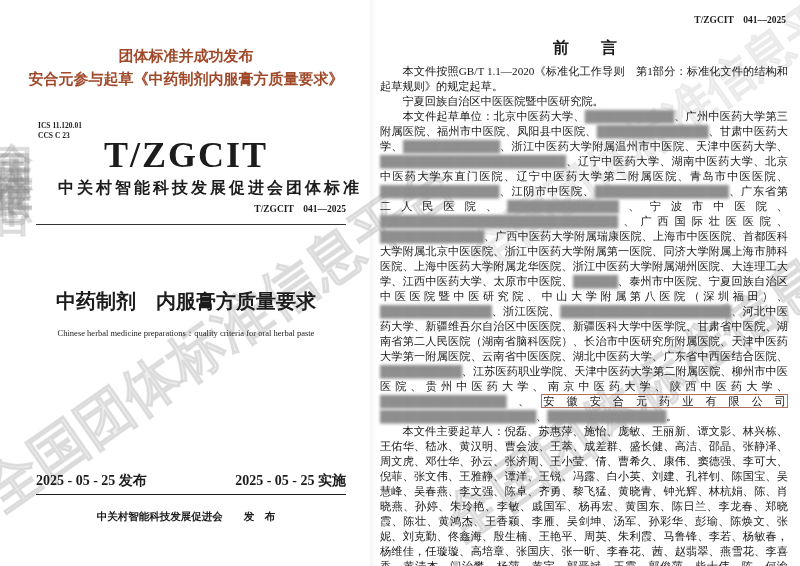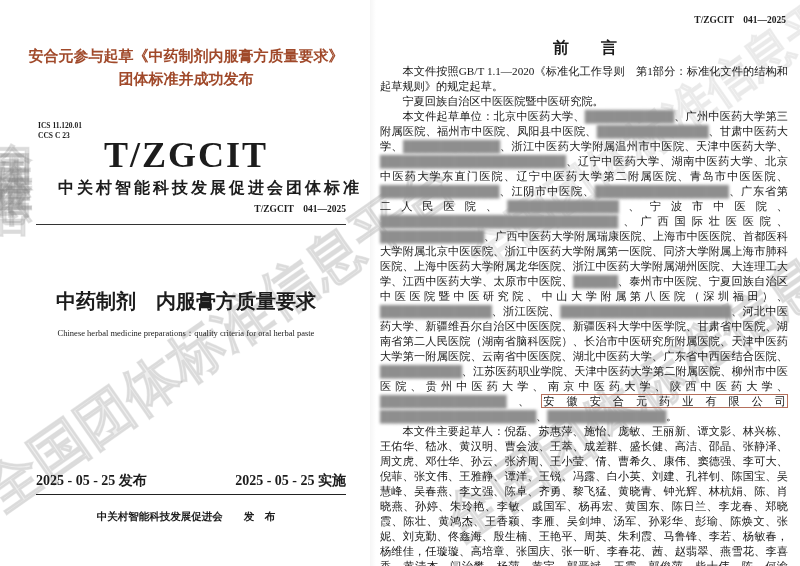--- a/index.html
+++ b/index.html
@@ -55,22 +55,22 @@
 
   <div class="wm wm1">全国团体标准信息平台</div>
   <div class="wm wm2">全国团体标准信息平台</div>
   <div class="wm wm3">全国团体标准信息平台</div>
   <div class="wm wm4">全国团体标准信息平台</div>
   <div class="pageshadow"></div>
 
   <div id="cover">
 
     <div class="banner">
+      <div>团体标准并成功发布</div>
       <div>安合元参与起草《中药制剂内服膏方质量要求》</div>
-      <div>团体标准并成功发布</div>
     </div>
 
     <div class="ics">
       <div>ICS 11.120.01</div>
       <div>CCS C 23</div>
     </div>
 
     <div class="mark">T/ZGCIT</div>
     <div class="society">中关村智能科技发展促进会团体标准</div>
     <div class="docno-cover">T/ZGCIT　041—2025</div>

